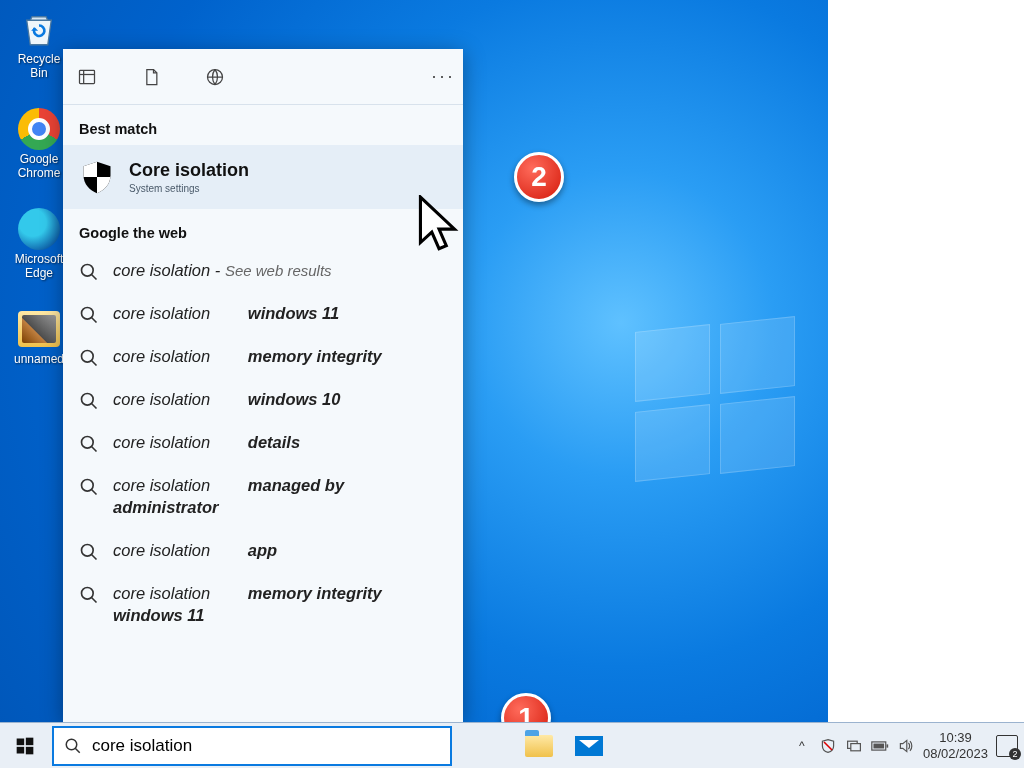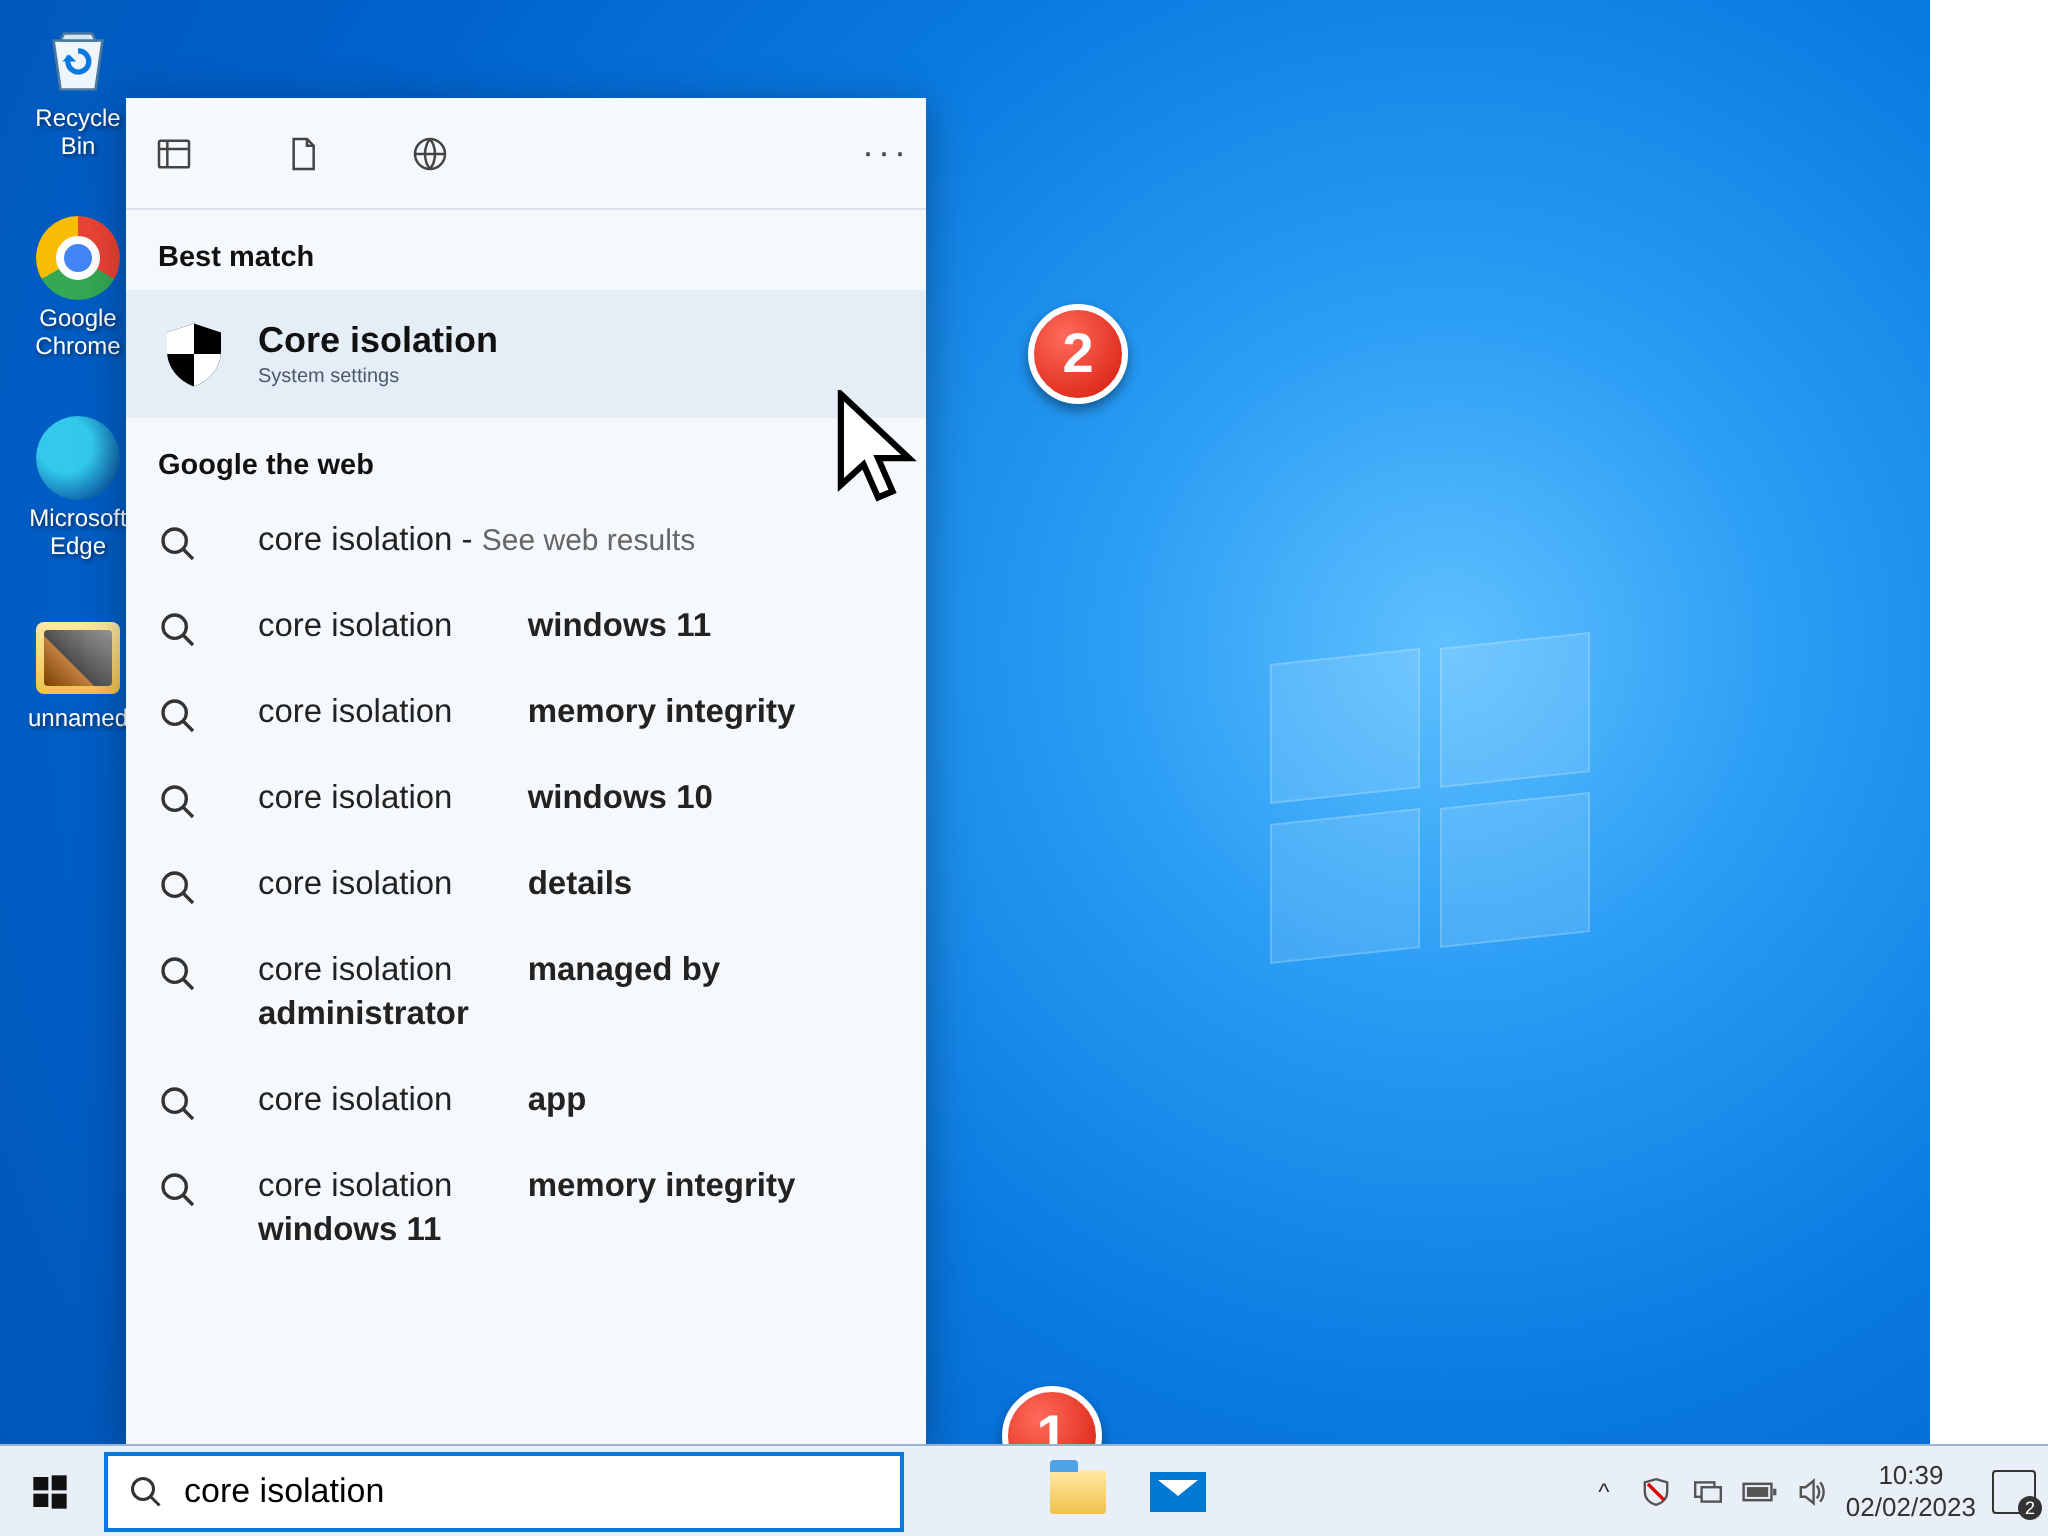--- a/index.html
+++ b/index.html
@@ -1,18 +1,18 @@
 <!DOCTYPE html>
 <html><head>
 <meta charset="utf-8">
 <style>
   * { margin:0; padding:0; box-sizing:border-box; font-family:"Segoe UI", Arial, sans-serif; }
   html,body { width:1024px; height:768px; overflow:hidden; }
   .desktop {
-    position:relative; width:965px; height:768px;
+    position:relative; width:828px; height:768px;
     background: radial-gradient(circle at 75% 42%, #5fc1ff 0%, #2a9df4 20%, #0a7ae0 45%, #0062cc 70%, #0056b8 100%);
   }
   
   .wp-logo { position:absolute; left:635px; top:320px; width:160px; height:155px; opacity:0.5; }
   .wp-logo .q { position:absolute; width:75px; height:70px; background:rgba(255,255,255,0.25); border:1px solid rgba(255,255,255,0.4); transform:skewY(-6deg); }
   .wp-logo .q1{ left:0; top:8px; }
   .wp-logo .q2{ left:85px; top:0; }
   .wp-logo .q3{ left:0; top:88px; }
   .wp-logo .q4{ left:85px; top:80px; }
 
@@ -53,21 +53,21 @@
   .sp-tabs { height:56px; display:flex; align-items:center; border-bottom:1px solid #d8e2ec; padding:0 8px; gap:32px; color:#444; }
   .sp-tab { width:32px; height:32px; display:flex; align-items:center; justify-content:center; cursor:pointer; }
   .sp-tab svg { width:20px; height:20px; fill:none; stroke:#444; stroke-width:1.5; }
   .sp-more { margin-left:auto; font-size:18px; letter-spacing:2px; cursor:pointer; color:#444; }
   .sp-section-label { padding:16px 16px 8px; font-size:14.5px; font-weight:600; color:#111; }
   .best-match { background:#e5eef7; display:flex; align-items:center; gap:14px; padding:14px 16px; cursor:pointer; }
   .shield-ic { width:36px; height:36px; }
   .bm-title { font-size:18px; font-weight:600; color:#111; }
   .bm-sub { font-size:10px; color:#4a5a6a; margin-top:2px; }
   .web-list { display:flex; flex-direction:column; }
-  .web-item { display:flex; align-items:flex-start; gap:30px; padding:10px 16px; font-size:16.5px; color:#222; cursor:pointer; line-height:1.35; }
+  .web-item { display:flex; align-items:flex-start; gap:14px; padding:10px 16px; font-size:16.5px; color:#222; cursor:pointer; line-height:1.35;font-style:italic; }
   .web-item .search-glyph { flex:0 0 20px; width:20px; height:20px; margin-top:3px; }
   .web-item .search-glyph svg { width:20px; height:20px; fill:none; stroke:#333; stroke-width:2; }
   .web-item .txt b { font-weight:700;margin-left:33px; }
   .web-item .see-web { color:#666; font-size:15px; }
 
   
   .badge { position:absolute; width:50px; height:50px; border-radius:50%; background:radial-gradient(circle at 35% 30%, #ff6b5b, #d4190a); border:3px solid #fff; color:#fff; font-weight:700; font-size:28px; display:flex; align-items:center; justify-content:center; box-shadow:0 3px 6px rgba(0,0,0,0.4); }
 
   
   .cursor { position:absolute; left:417px; top:195px; pointer-events:none; }
@@ -275,18 +275,18 @@
           </svg>
         </div>
       <div class="tray-ic">
           <svg viewBox="0 0 20 20" width="16" height="16">
             <path d="M3 7 H6 L11 3 V17 L6 13 H3 Z" fill="none" stroke="#555" stroke-width="1.5"></path>
             <path d="M13 6 C15 8 15 12 13 14 M15 4 C18 7 18 13 15 16" fill="none" stroke="#555" stroke-width="1.5"></path>
           </svg>
         </div>
       <div class="clock">
         <div>10:39</div>
-        <div>02/02/2023</div>
+        <div>08/02/2023</div>
       </div>
       <div class="notif" data-count="2"></div>
     </div>
   </div>
 </div>
 
 </body></html>

